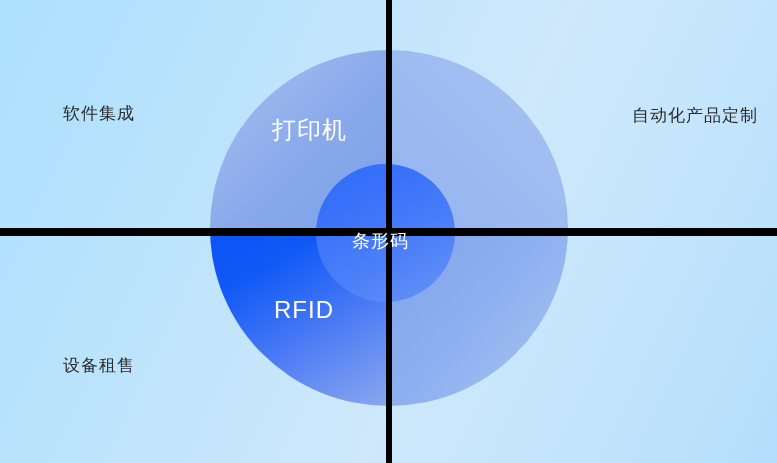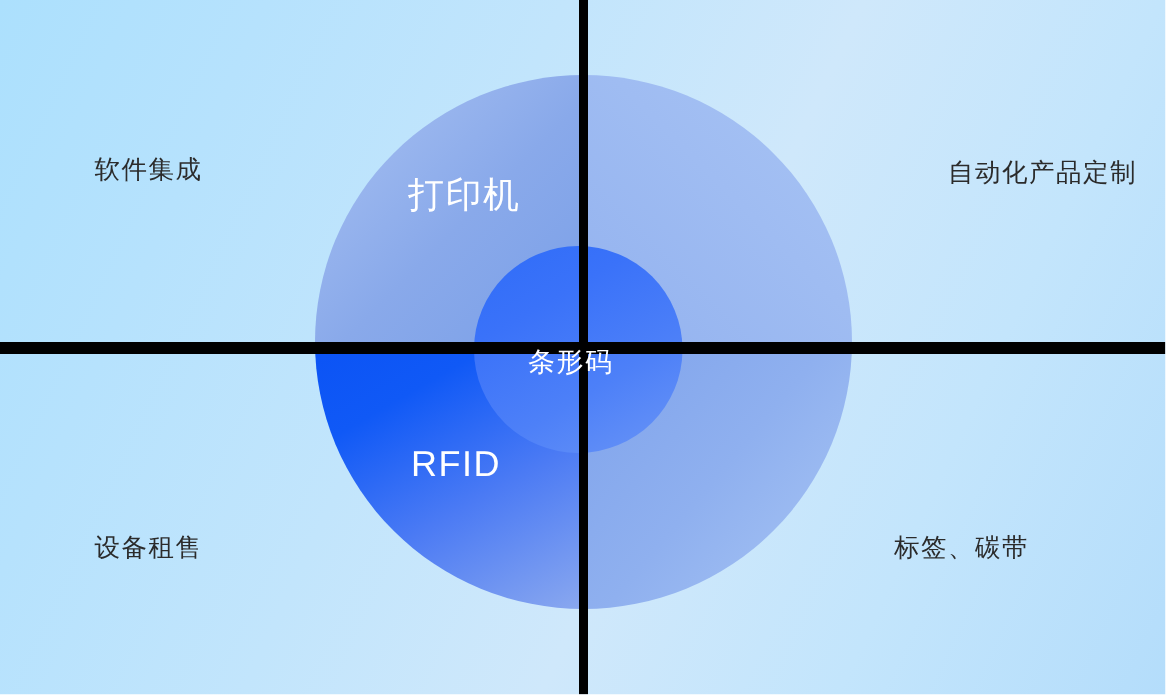--- a/index.html
+++ b/index.html
@@ -136,15 +136,14 @@
   <div class="divider-h"></div>
 
   <div class="label center-label lbl-barcode">条形码</div>
 
   <div class="label inner-label lbl-printer">打印机</div>
   <div class="label inner-label lbl-rfid">RFID</div>
 
   <div class="label outer-label lbl-software">软件集成</div>
   <div class="label outer-label lbl-automation">自动化产品定制</div>
   <div class="label outer-label lbl-equipment">设备租售</div>
-  <div class="label outer-label lbl-consumable">标签、碳带</div>
 
 </div>
 
 </body></html>

